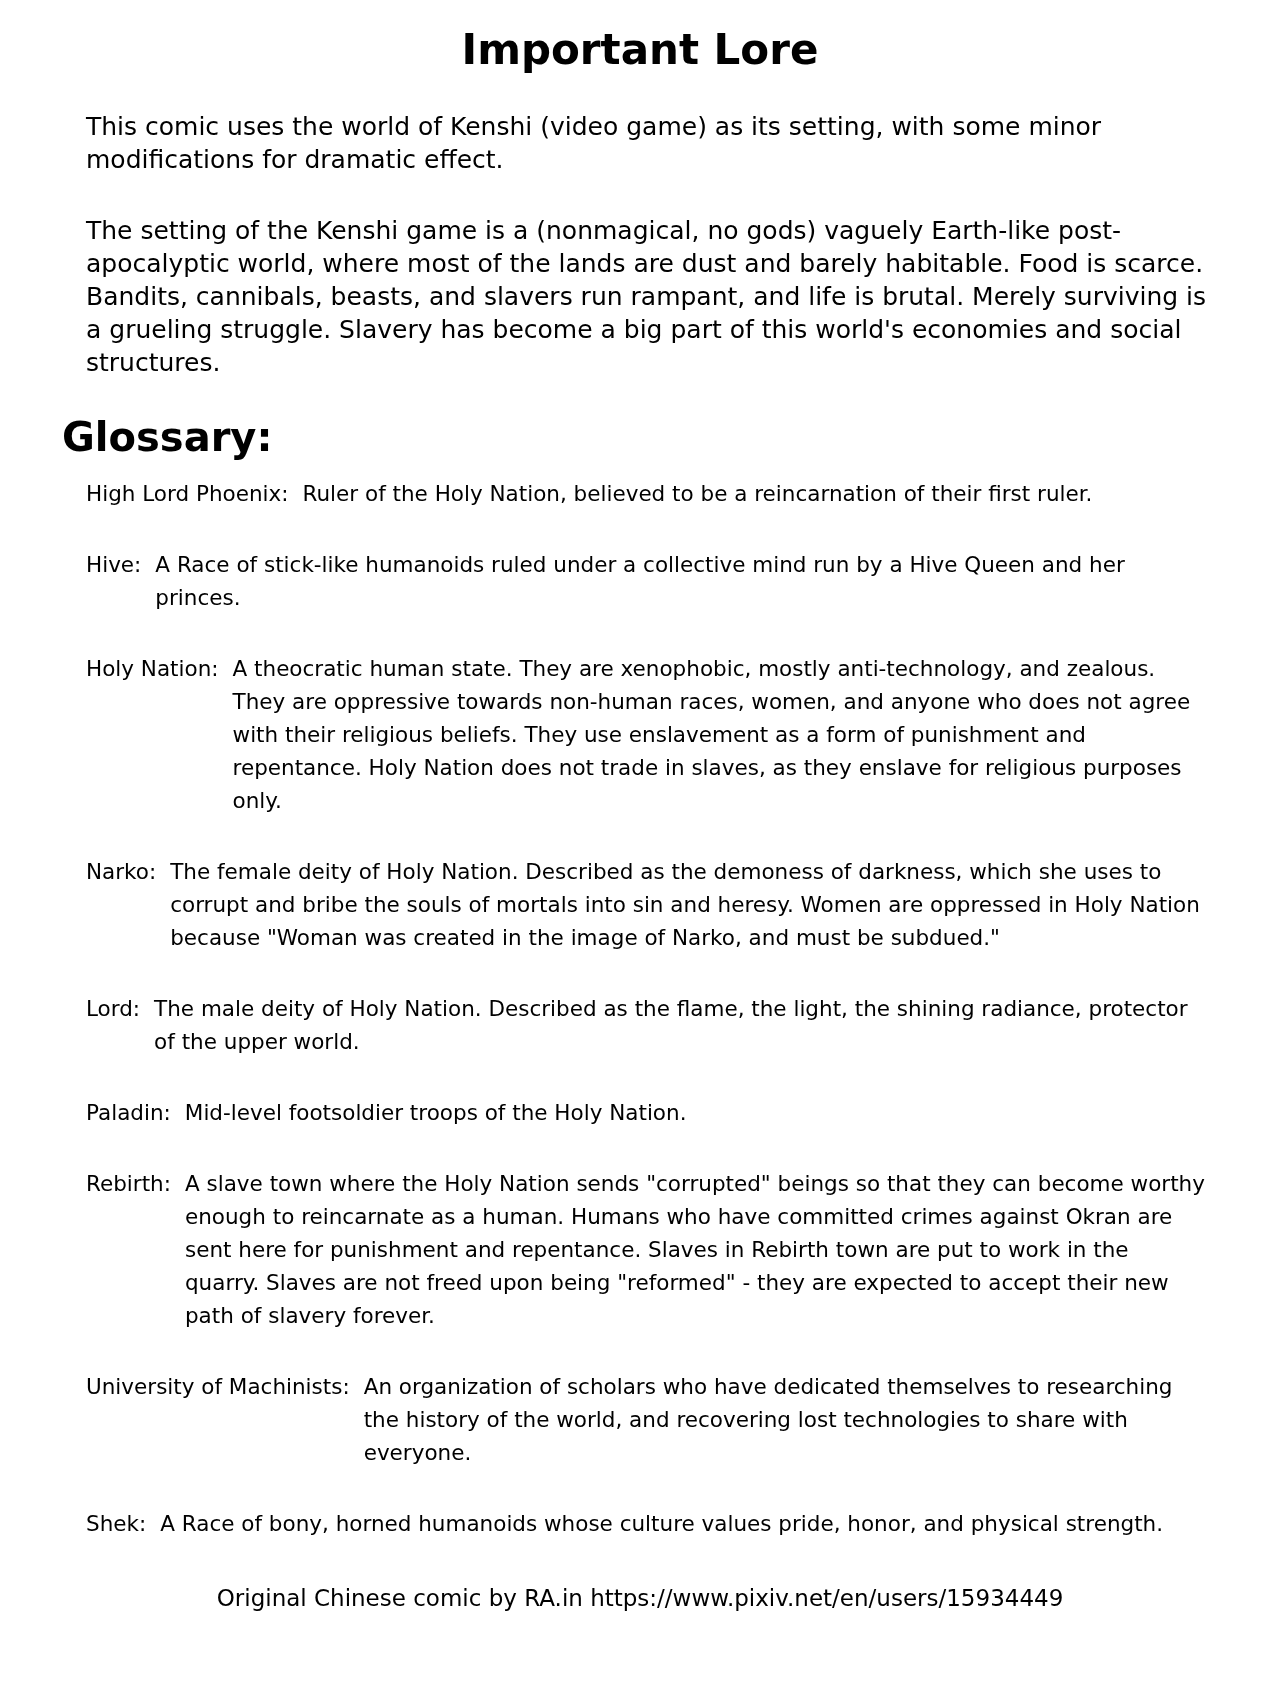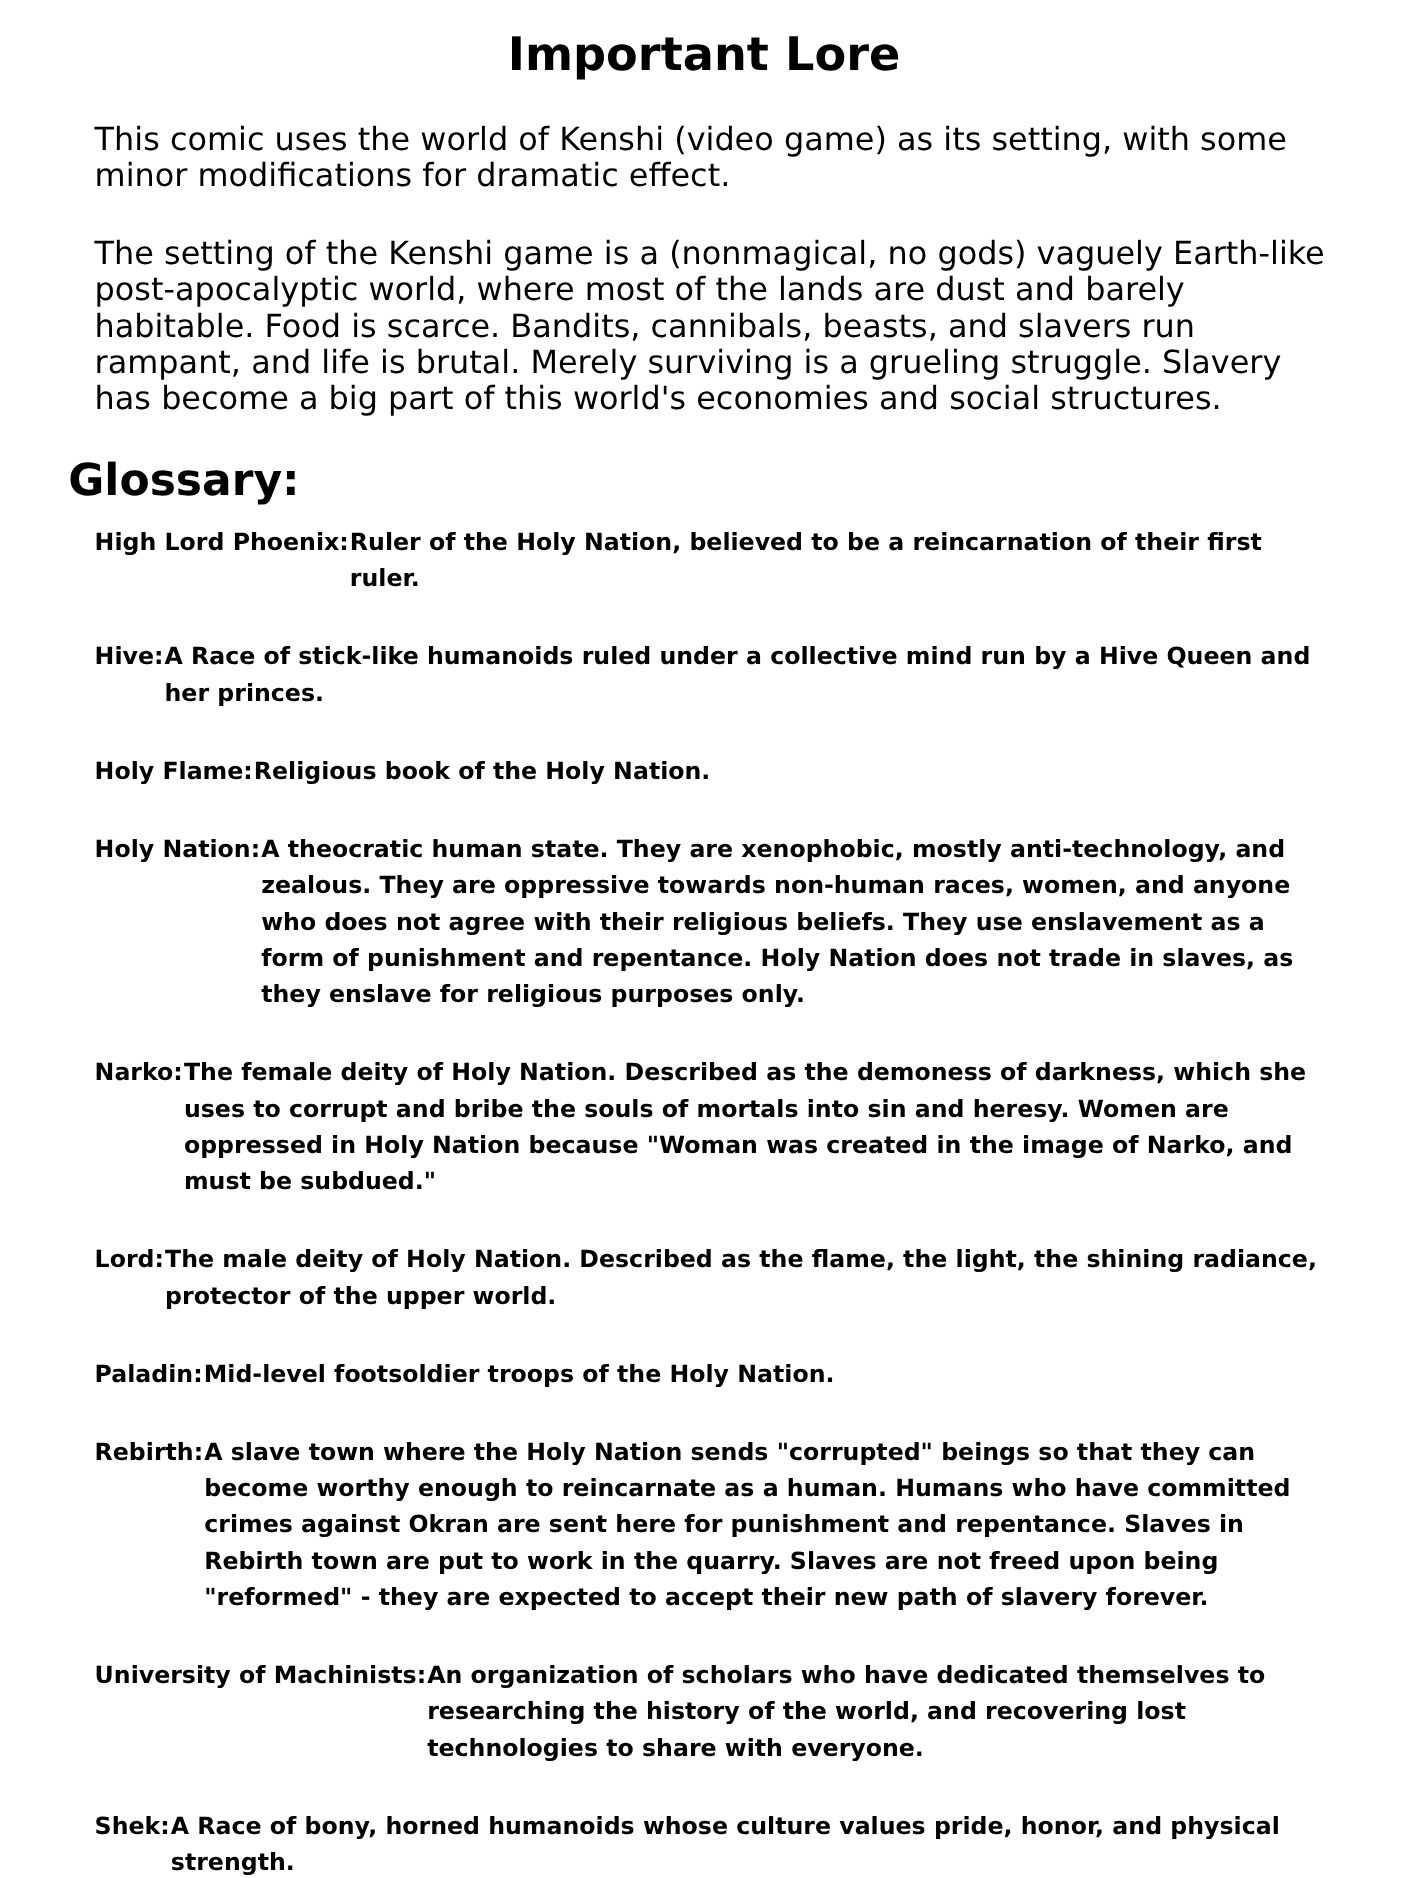--- a/index.html
+++ b/index.html
@@ -25,41 +25,40 @@
   .title {
     margin: 0 0 34px 0;
     text-align: center;
     font-size: 42px;
     font-weight: bold;
     line-height: 52px;
     letter-spacing: 0px;
   }
   .intro {
     margin: 0 62px 38px 86px;
-    font-size: 29px;
+    font-size: 25px;
     line-height: 33px;
   }
   .glossary-heading {
     margin: 38px 0 20px 62px;
     font-size: 40px;
     font-weight: bold;
     line-height: 40px;
   }
   .glossary {
     margin-left: 86px;
     margin-right: 74px; 
   }
   .entry {
     display: grid;
     grid-template-columns: max-content 1fr;
-    column-gap: 1px;
+    column-gap: 14px;
     margin-bottom: 38px;
     font-size: 21.5px;
     line-height: 33px;
-    font-weight: bold;
   }
   .entry .term {
     white-space: nowrap;
   }
   .footer {
     margin-top: 26px;
     text-align: center;
     font-size: 23px;
     line-height: 40px;
   }
@@ -81,24 +80,20 @@
     <div class="entry">
       <span class="term">High Lord Phoenix:</span>
       <span class="definition">Ruler of the Holy Nation, believed to be a reincarnation of their first ruler.</span>
     </div>
 
     <div class="entry">
       <span class="term">Hive:</span>
       <span class="definition">A Race of stick-like humanoids ruled under a collective mind run by a Hive Queen and her princes.</span>
     </div>
 
-    <div class="entry">
-      <span class="term">Holy Flame:</span>
-      <span class="definition">Religious book of the Holy Nation.</span>
-    </div>
 
     <div class="entry">
       <span class="term">Holy Nation:</span>
       <span class="definition">A theocratic human state. They are xenophobic, mostly anti-technology, and zealous. They are oppressive towards non-human races, women, and anyone who does not agree with their religious beliefs. They use enslavement as a form of punishment and repentance. Holy Nation does not trade in slaves, as they enslave for religious purposes only.</span>
     </div>
 
     <div class="entry">
       <span class="term">Narko:</span>
       <span class="definition">The female deity of Holy Nation. Described as the demoness of darkness, which she uses to corrupt and bribe the souls of mortals into sin and heresy. Women are oppressed in Holy Nation because "Woman was created in the image of Narko, and must be subdued."</span>
     </div>

